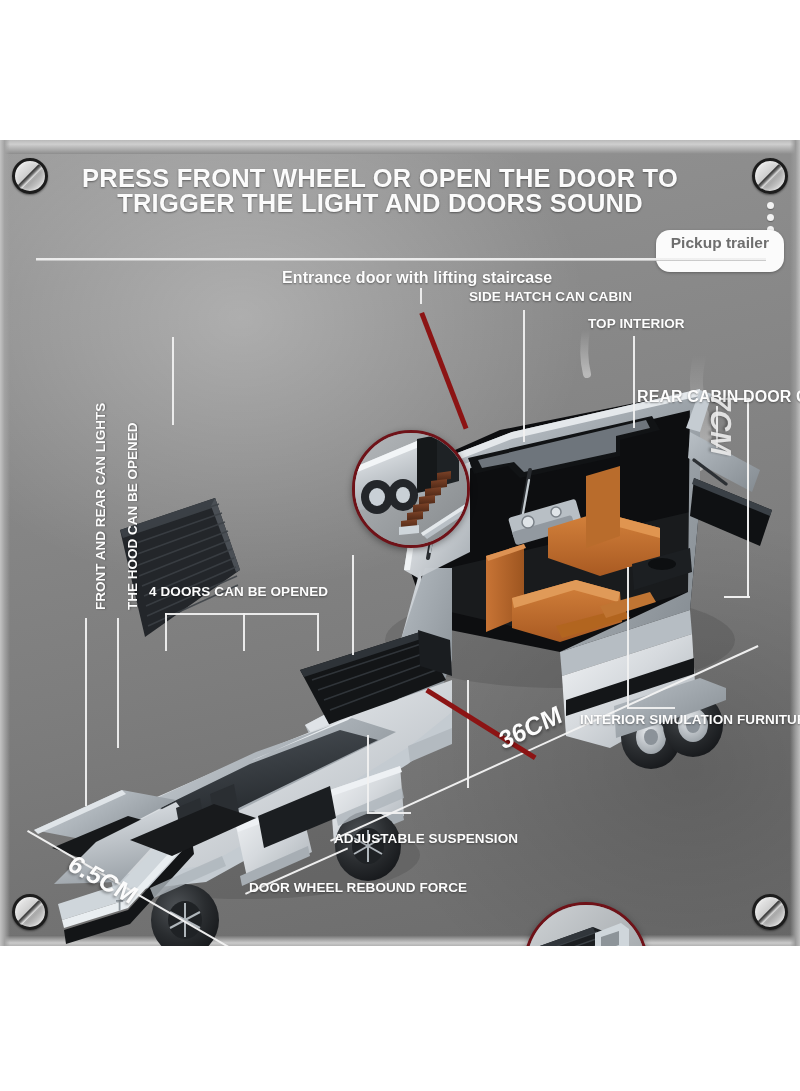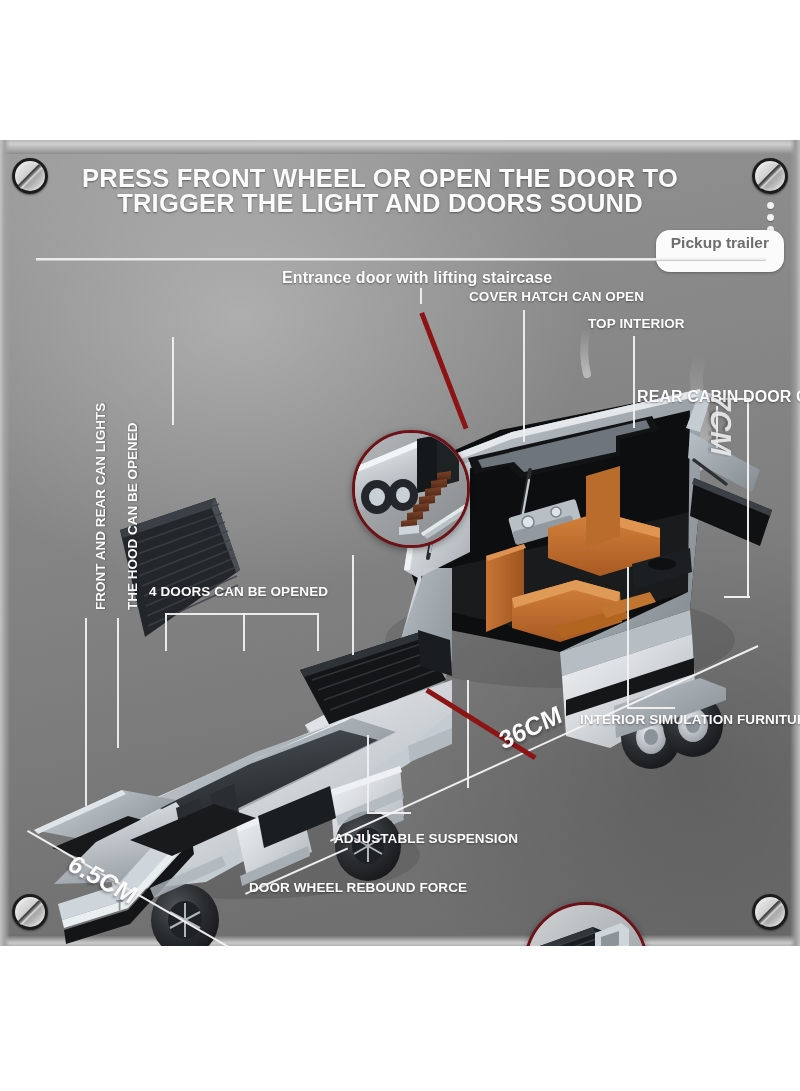--- a/index.html
+++ b/index.html
@@ -523,21 +523,21 @@
       <i></i>
       <i></i>
     </div>
 
     <div class="pill">Pickup trailer</div>
 
     <div class="divider"></div>
 
     <div class="lbl small" style="left:282px; top:129px;">Entrance door with lifting staircase</div>
 
-    <div class="lbl cap" style="left:469px; top:149px;">COVER HATCH CAN OPEN</div>
+    <div class="lbl cap" style="left:469px; top:149px;">SIDE HATCH CAN CABIN</div>
 
     <div class="lbl cap" style="left:588px; top:176px;">TOP INTERIOR</div>
 
     <div class="lbl small" style="left:637px; top:248px;">REAR CABIN DOOR CAN OPEN</div>
 
 
     <div class="lbl cap" style="left:136px; top:444px;margin-left:13px;">4 DOORS CAN BE OPENED</div>
 
     <div class="lbl cap" style="left:580px; top:572px;">INTERIOR SIMULATION FURNITURE</div>
 

